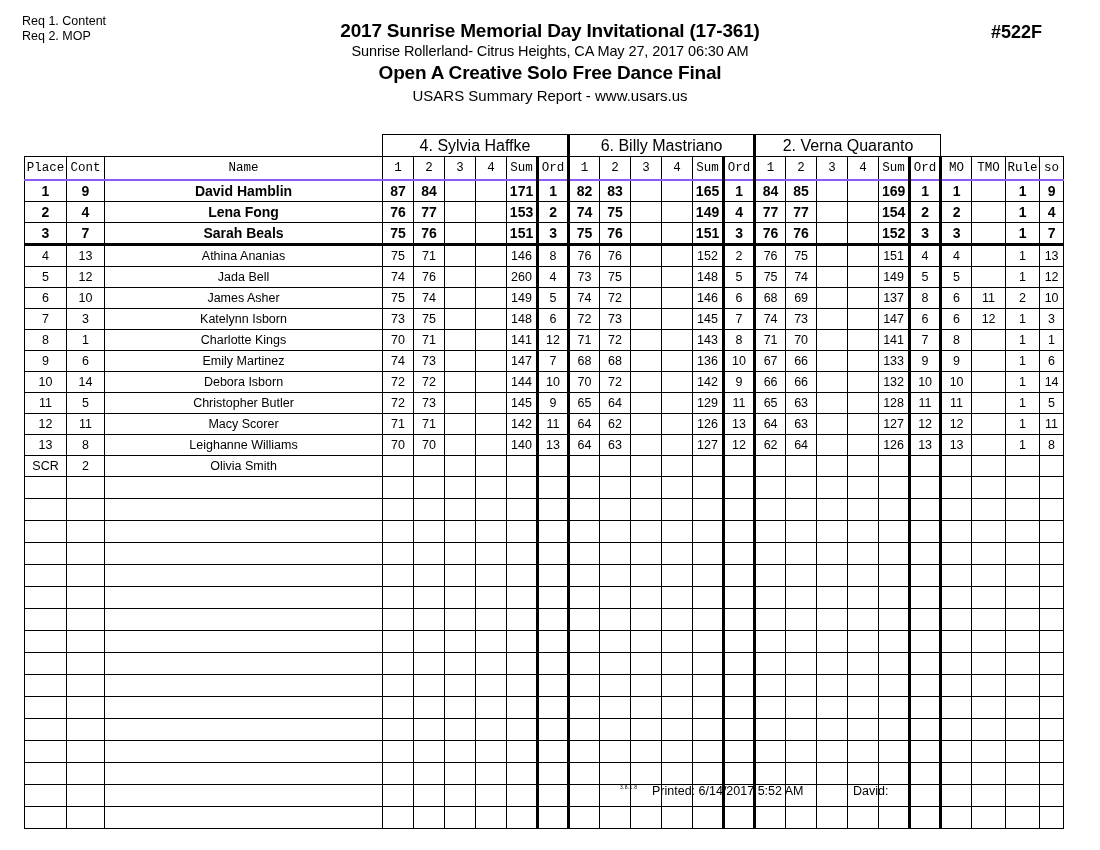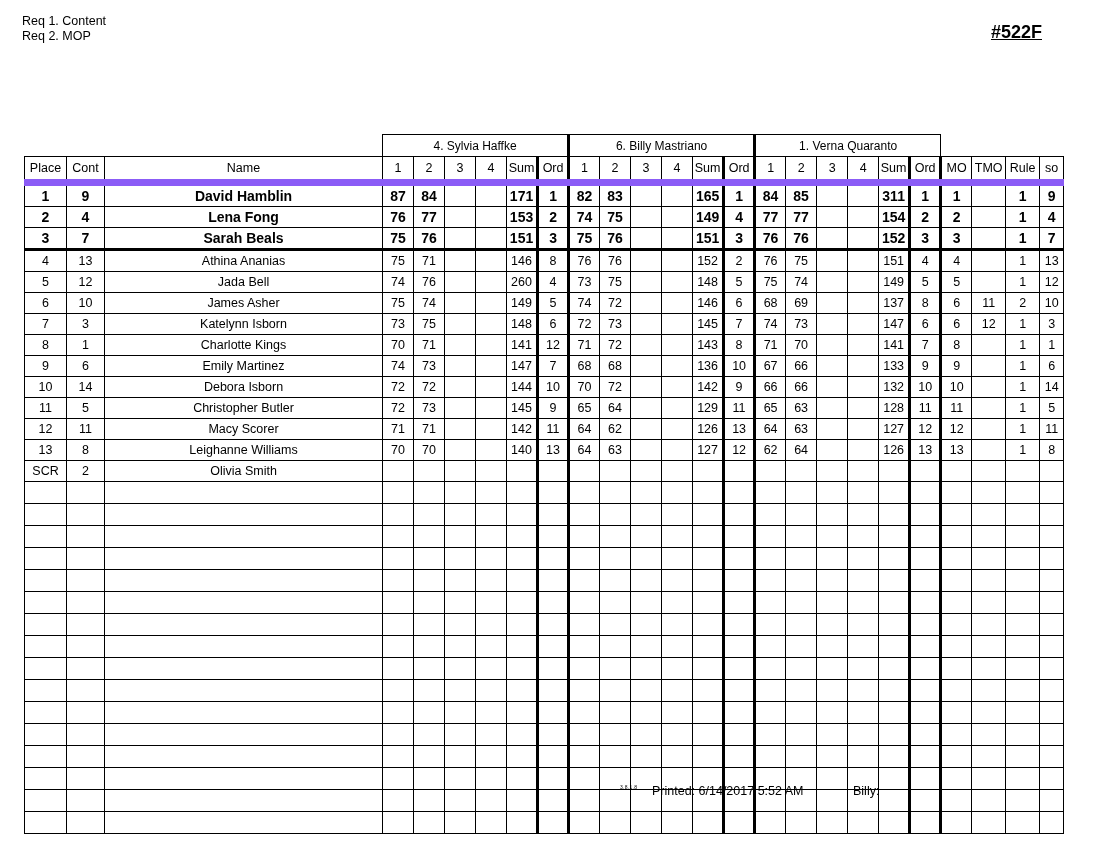--- a/index.html
+++ b/index.html
@@ -57,21 +57,20 @@
   .title-org {
     font-size: 15px;
     font-weight: normal;
     line-height: 22px;
   }
   #entry-code {
     position: absolute;
     right: 58px; top: 22px;
     font-size: 18px;
     font-weight: bold;
-    text-decoration: underline;
   }
 
   
   #sheet {
     position: absolute;
     left: 24px;
     top: 134px;
     width: 1010px;
   }
   table.grid {
@@ -96,32 +95,33 @@
     height: 21px;
     border-top: 1px solid #000;
     border-bottom: none;
   }
   td.band-empty {
     border: none !important;
   }
   td.judge-name {
     text-align: left;
     padding-left: 7px;
-    font-size: 12px;
+    font-size: 16px;
     border-left: 1px solid #000;
     border-right: 1px solid #000;
     border-top: 1px solid #000;
     border-bottom: none;
   }
 
   
   tr.col-head td {
     height: 22px;
     font-size: 12.5px;
-    border-bottom: 7px solid #8b5cf6;
+    border-bottom: 2px solid #8b5cf6;
+    font-family: Liberation Mono, monospace;
   }
   td.h-place, td.h-cont { }
   td.h-name {
     text-align: left;
     padding-left: 6px;
   }
 
   
   .sep-left  { border-left: 3px solid #000 !important; }
   .sep-right { border-right: 3px solid #000 !important; }
@@ -172,20 +172,26 @@
 </head>
 <body>
 
 <div id="header-area">
 
   <div id="req-block">
     <div>Req 1.  Content</div>
     <div>Req 2.  MOP</div>
   </div>
 
+  <div id="title-block">
+    <div class="title-main">2017 Sunrise Memorial Day Invitational (17-361)</div>
+    <div class="title-venue">Sunrise Rollerland- Citrus Heights, CA  May 27, 2017  06:30 AM</div>
+    <div class="title-event">Open A Creative Solo Free Dance Final</div>
+    <div class="title-org">USARS Summary Report - www.usars.us</div>
+  </div>
 
   <div id="entry-code">#522F</div>
 </div>
 
 <div id="sheet">
   <table class="grid">
     <colgroup>
       <col style="width:42px">
       <col style="width:38px">
       <col style="width:278px">
@@ -210,21 +216,21 @@
       <col style="width:31px">
         <col style="width:34px">
         <col style="width:34px">
         <col style="width:24px">
     </colgroup>
     <tbody id="table-body">
         <tr class="judge-band">
           <td class="band-empty" colspan="3"></td>
           <td class="judge-name" colspan="6">4.  Sylvia Haffke</td>
           <td class="judge-name sep-left" colspan="6">6.  Billy Mastriano</td>
-          <td class="judge-name sep-left" colspan="6">1.  Verna Quaranto</td>
+          <td class="judge-name sep-left" colspan="6">2.  Verna Quaranto</td>
           <td class="band-empty" colspan="4"></td>
         </tr>
         <tr class="col-head">
           <td class="h-place">Place</td>
           <td class="h-cont">Cont</td>
           <td class="h-name">Name</td>
           <td class="h-mark">1</td>
           <td class="h-mark">2</td>
           <td class="h-mark">3</td>
           <td class="h-mark">4</td>
@@ -260,21 +266,21 @@
           <td class="c-score sep-left">82</td>
           <td class="c-score">83</td>
           <td class="c-score"></td>
           <td class="c-score"></td>
           <td class="c-sum">165</td>
           <td class="c-ord sep-left sep-right">1</td>
           <td class="c-score sep-left">84</td>
           <td class="c-score">85</td>
           <td class="c-score"></td>
           <td class="c-score"></td>
-          <td class="c-sum">311</td>
+          <td class="c-sum">169</td>
           <td class="c-ord sep-left sep-right">1</td>
           <td class="c-score">1</td>
           <td class="c-score"></td>
           <td class="c-score">1</td>
           <td class="c-score">9</td>
         </tr>
         <tr class="data-row medal">
           <td class="c-place">2</td>
           <td class="c-cont">4</td>
           <td class="c-name">Lena Fong</td>
@@ -1057,14 +1063,14 @@
           <td class="c-score"></td>
           <td class="c-score"></td>
         </tr>
       </tbody>
   </table>
 </div>
 
 <div id="footer-area">
   <div id="version-tag">3.8.1.8</div>
   <div id="printed-text">Printed:  6/14/2017  5:52 AM</div>
-  <div id="scorer-text">Billy:</div>
+  <div id="scorer-text">David:</div>
 </div>
 
 </body></html>

